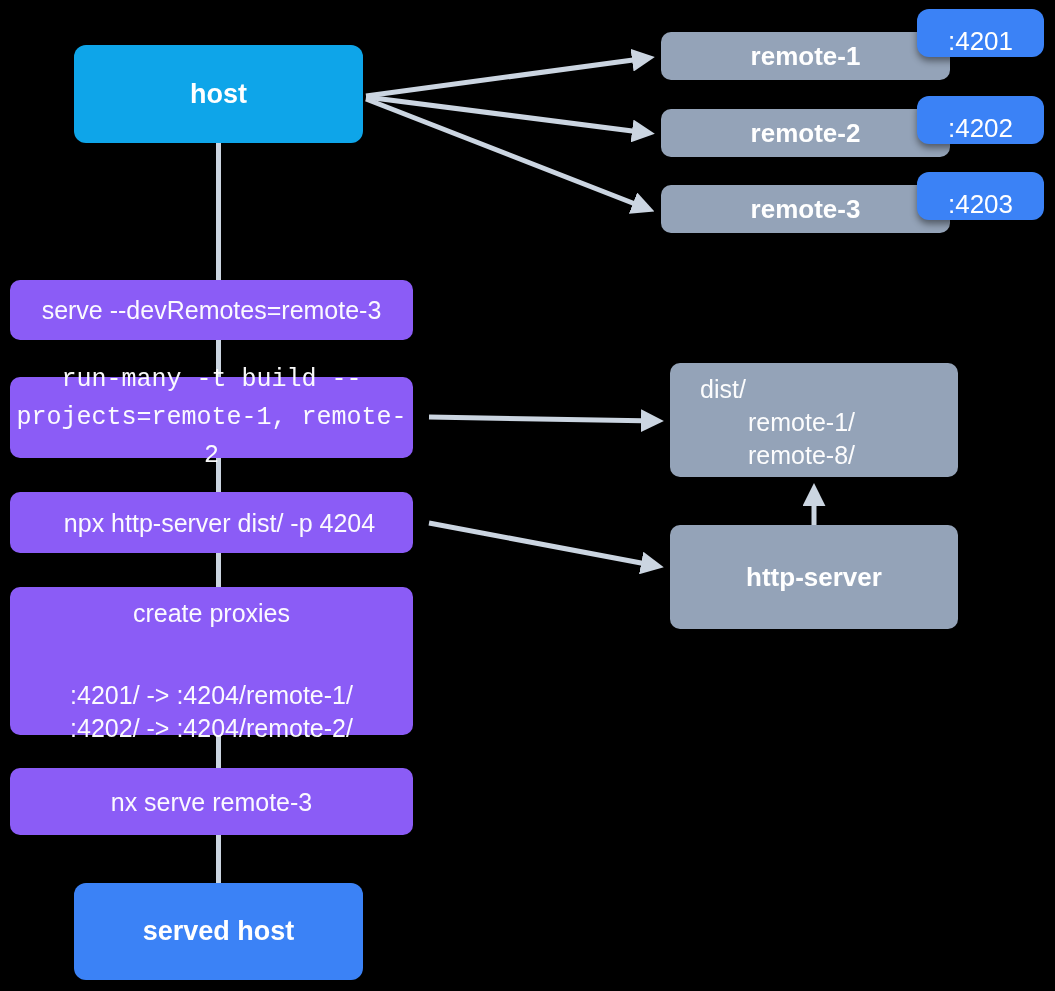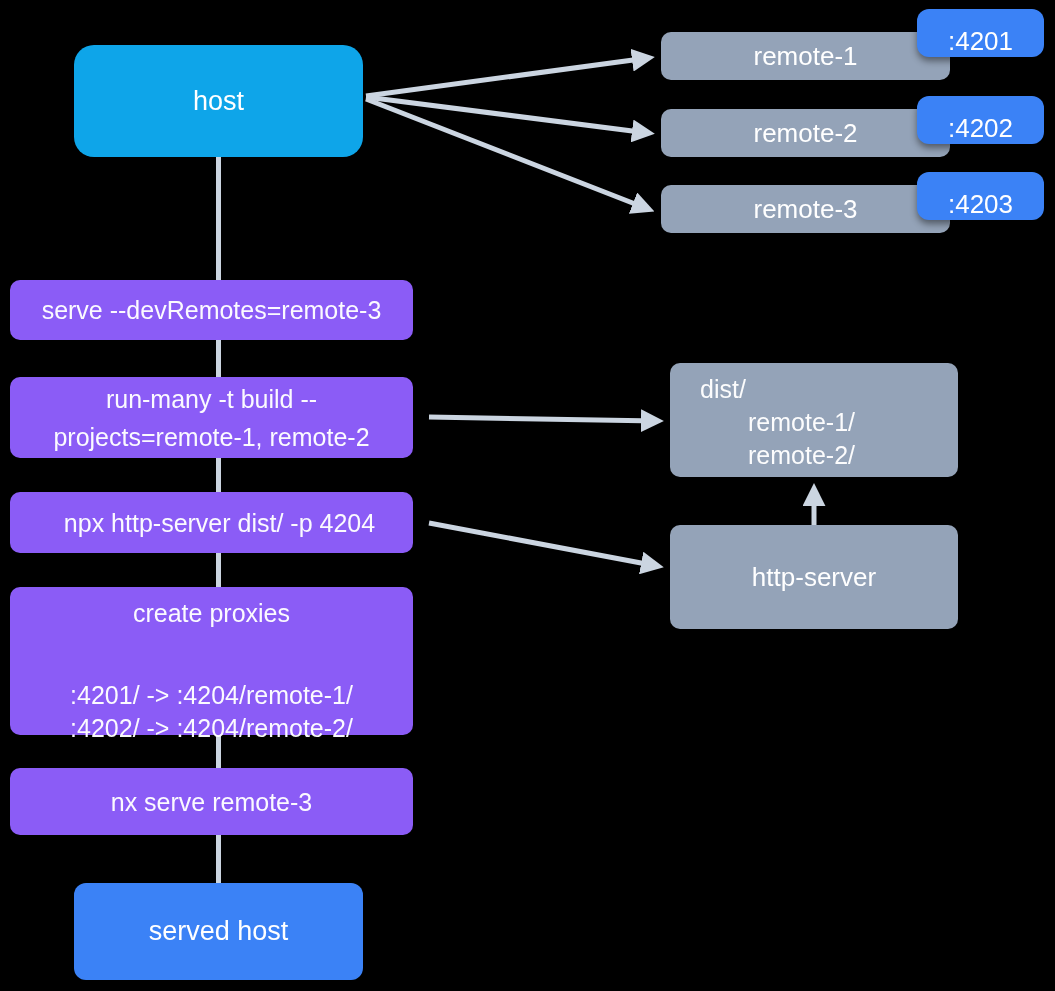--- a/index.html
+++ b/index.html
@@ -24,29 +24,29 @@
   .node {
     position: absolute;
     display: flex;
     flex-direction: column;
     align-items: center;
     justify-content: center;
     box-sizing: border-box;
     z-index: 2;
   }
   .bold-label {
-    font-weight: normal;
+    font-weight: bold;
     color: #ffffff;
     text-align: center;
   }
   
   .host-box {
-    left: 74px; top: 45px; width: 289px; height: 112px;
+    left: 74px; top: 45px; width: 289px; height: 98px;
     background: #0ea5e9;
-    border-radius: 20px;
+    border-radius: 12px;
     font-size: 27px;
   }
   
   .remote-box {
     left: 661px; width: 289px; height: 48px;
     background: #94a3b8;
     border-radius: 10px;
     font-size: 26px;
     box-shadow: 0 3px 5px rgba(0,0,0,0.35);
   }
@@ -73,21 +73,21 @@
   .step {
     left: 10px; width: 403px;
     background: #8b5cf6;
     border-radius: 10px;
     color: rgba(255,255,255,0.97);
     font-size: 25px;
     line-height: 38px;
     text-align: center;
   }
   .s-serve        { top: 280px; height: 60px; }
-  .s-build        { top: 377px; height: 81px; }
+  .s-build        { top: 377px; height: 81px; font-family: Liberation Mono, monospace; }
   .s-http         { top: 492px; height: 61px; padding-left: 16px; }
   .s-proxies      { top: 587px; height: 148px; justify-content: flex-start; padding-top: 12px; }
   .s-serve-remote { top: 768px; height: 67px; }
   .proxies-title { line-height: 28px; margin-bottom: 52px; }
   .proxy-map { line-height: 33px; }
   
   .served-box {
     left: 74px; top: 883px; width: 289px; height: 97px;
     background: #3b82f6;
     border-radius: 12px;
@@ -182,20 +182,20 @@
     <span>nx serve remote-3</span>
   </div>
 
   <div class="node served-box">
     <span class="bold-label">served host</span>
   </div>
 
   <div class="node dist-box">
     <div class="dist-line">dist/</div>
     <div class="dist-line indent">remote-1/</div>
-    <div class="dist-line indent">remote-2/</div>
+    <div class="dist-line indent">remote-8/</div>
   </div>
 
   <div class="node httpserver-box">
     <span class="bold-label">http-server</span>
   </div>
 
 </div>
 
 </body></html>

